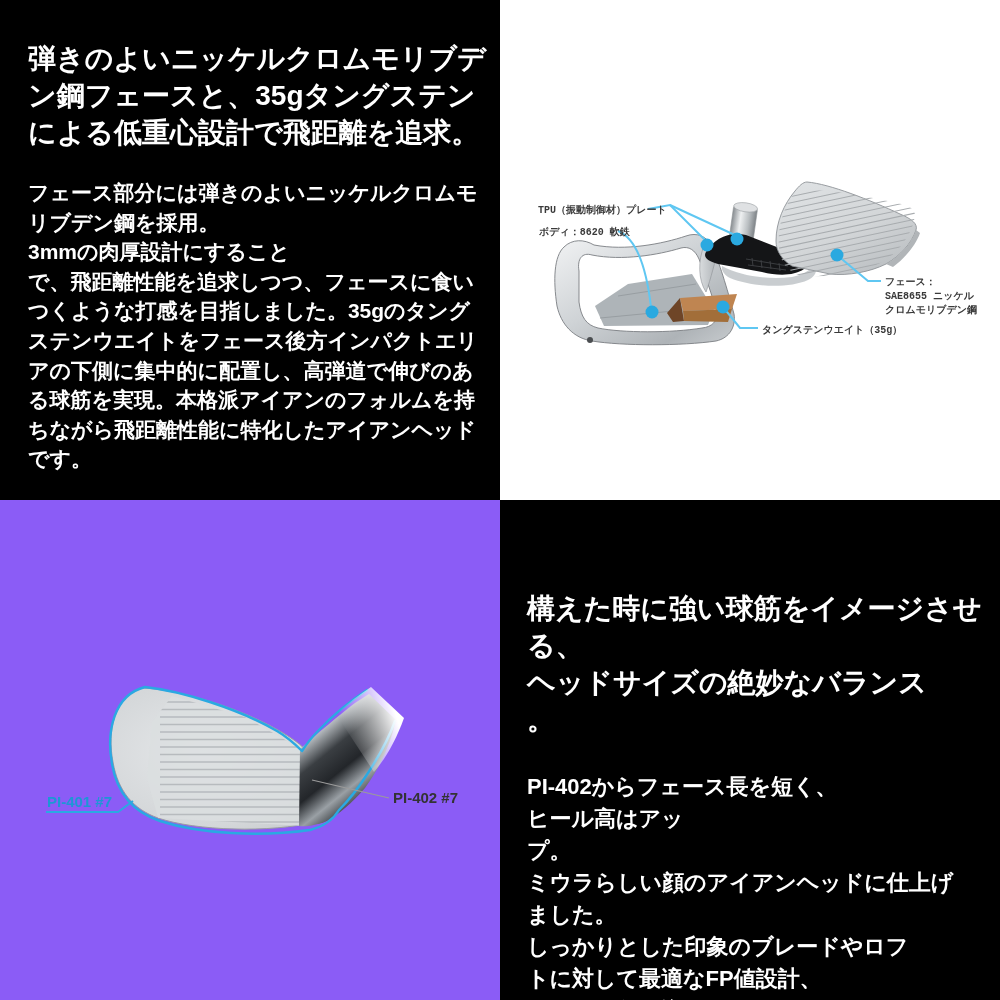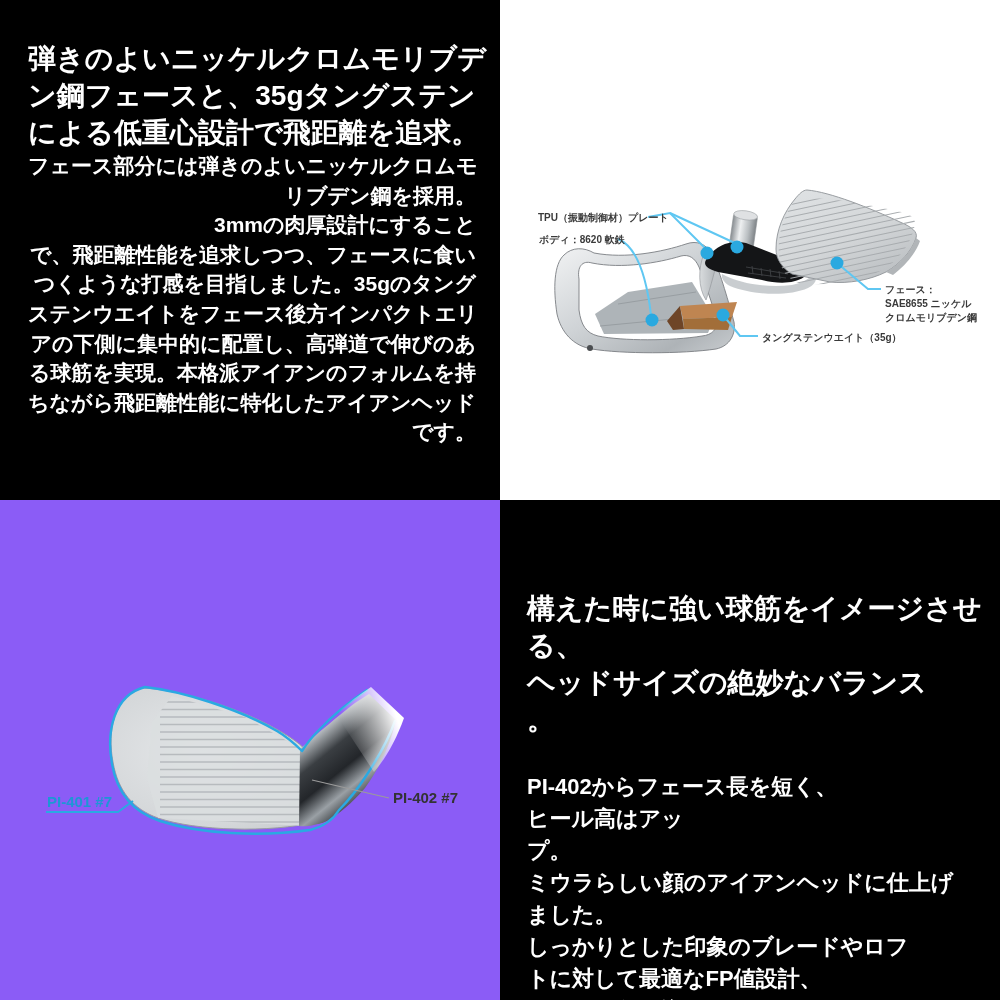--- a/index.html
+++ b/index.html
@@ -1,29 +1,29 @@
 <!DOCTYPE html>
 <html><head>
 <meta charset="utf-8">
 <style>
   html,body{margin:0;padding:0;background:#ffffff;}
   body{width:1000px;height:1000px;position:relative;overflow:hidden;
        font-family:"Liberation Sans","DejaVu Sans",sans-serif;}
   .quad{position:absolute;width:500px;height:500px;box-sizing:border-box;}
   #q-tl{left:0;top:0;background:#000;}
-  #q-tr{left:500px;top:16px;background:#fff;}
+  #q-tr{left:500px;top:8px;background:#fff;font-family:Liberation Mono, monospace;}
   #q-bl{left:0;top:500px;background:#8b5cf6;}
   #q-br{left:500px;top:500px;background:#000;}
   .textwrap-tl{padding:40px 24px 0 28px;}
   .textwrap-br{padding:90px 20px 0 27px;}
   .headline{color:#fff;font-weight:700;font-size:28px;line-height:37px;
             letter-spacing:0;white-space:pre-line;word-break:keep-all;}
   .bodytext{color:#fff;font-weight:600;font-size:21px;line-height:29.6px;
             letter-spacing:0;white-space:pre-line;word-break:keep-all;}
-  #q-tl .bodytext{text-align:right;}
+  #q-tl .bodytext{margin-top:27px;}
   #q-br .bodytext{margin-top:33px;font-size:22px;line-height:32px;}
   svg{display:block;}
   .anno{font-size:10px;font-weight:700;fill:#3a3a3a;}
   .pi401{font-size:15px;font-weight:700;fill:#1d97d5;}
   .pi402{font-size:15px;font-weight:700;fill:#333333;}
 </style>
 </head>
 <body>
 
 <div class="quad" id="q-tl">

